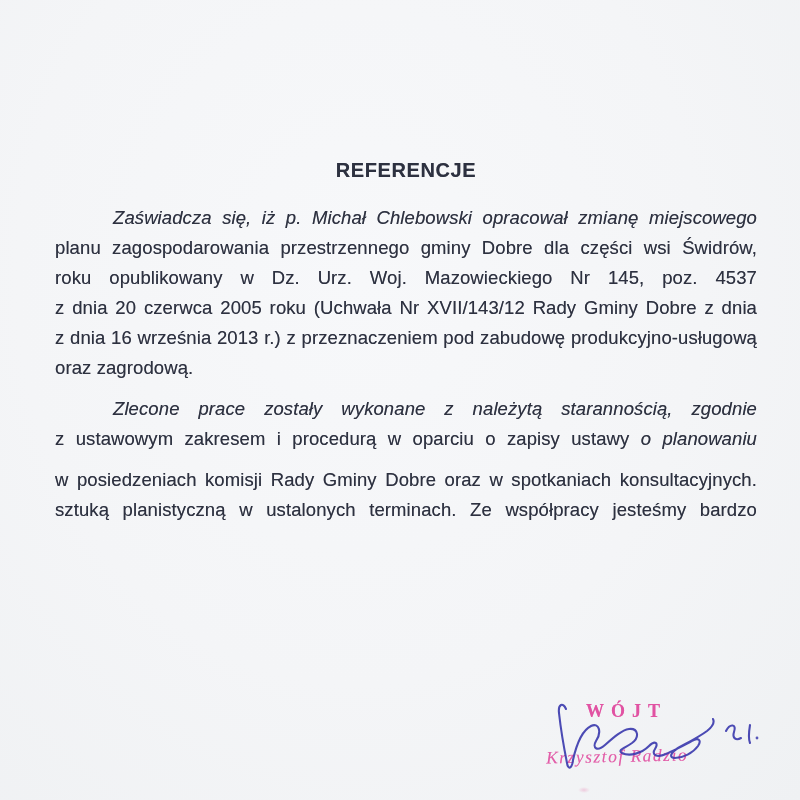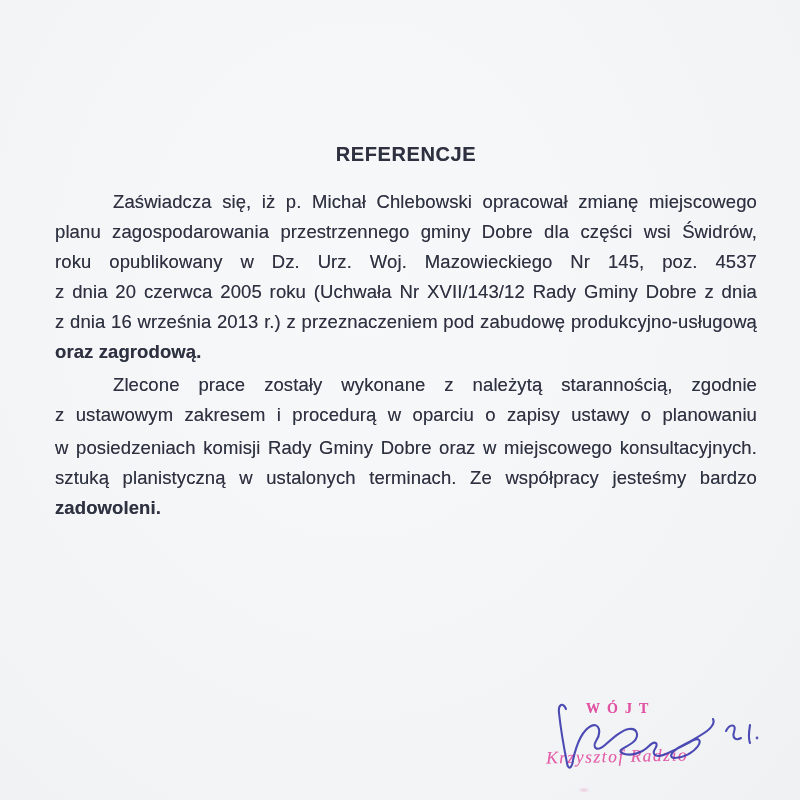--- a/index.html
+++ b/index.html
@@ -25,50 +25,49 @@
     color:var(--ink);
     font-size:18.5px;
     letter-spacing:.1px;
     text-shadow:0 0 .5px rgba(45,49,64,.55);
   }
   .doc-title{
     font-size:20px;
     font-weight:bold;
     letter-spacing:.6px;
     text-align:center;
-    margin:0 0 22px 0;
+    margin:16px 0 22px 0;
     line-height:22px;
   }
   .paragraph{margin:0;}
-  .paragraph + .paragraph{margin-top:3px;}
+  .paragraph + .paragraph{margin-top:11px;}
   .line{
     line-height:30px;
     text-align:justify;
     text-align-last:justify;
     white-space:normal;
   }
   .line.flush{
     text-align:center;
     text-align-last:left;
-    font-weight:bold;
   }
-  .line.indent{text-indent:58px;}
-  .seg.it{}
+  .line.indent{text-indent:58px;font-style:italic;}
+  .seg.it{font-style:italic;}
   
   .signature{
     position:absolute;
     left:528px;top:693px;
     width:262px;height:100px;
   }
   .stamp-title{
     position:absolute;
     left:58px;top:8px;
     font-family:"Liberation Serif", serif;
     font-weight:600;
-    font-size:14px;
+    font-size:18px;
     letter-spacing:7px;
     color:var(--stamp);
     opacity:.92;
     text-shadow:0 0 .6px rgba(224,69,156,.5);
   }
   .stamp-name{
     position:absolute;
     left:18px;top:53px;
     font-family:"Liberation Serif", serif;
     font-style:italic;
@@ -114,23 +113,22 @@
           <div class="line"><span class="seg">roku opublikowany w Dz. Urz. Woj. Mazowieckiego Nr 145, poz. 4537</span></div>
           <div class="line"><span class="seg">z dnia 20 czerwca 2005 roku (Uchwała Nr XVII/143/12 Rady Gminy Dobre z dnia</span></div>
           <div class="line"><span class="seg">z dnia 16 września 2013 r.) z przeznaczeniem pod zabudowę produkcyjno-usługową</span></div>
           <div class="line flush"><span class="seg">oraz zagrodową.</span></div>
         </div>
         <div class="paragraph">
           <div class="line indent"><span class="seg">Zlecone prace zostały wykonane z należytą starannością, zgodnie</span></div>
           <div class="line"><span class="seg">z ustawowym zakresem i procedurą w oparciu o zapisy ustawy </span><span class="seg it">o planowaniu</span></div>
         </div>
         <div class="paragraph">
-          <div class="line"><span class="seg">w posiedzeniach komisji Rady Gminy Dobre oraz w miejscowego konsultacyjnych.</span></div>
+          <div class="line"><span class="seg">w posiedzeniach komisji Rady Gminy Dobre oraz w spotkaniach konsultacyjnych.</span></div>
           <div class="line"><span class="seg">sztuką planistyczną w ustalonych terminach. Ze współpracy jesteśmy bardzo</span></div>
-          <div class="line flush"><span class="seg">zadowoleni.</span></div>
         </div>
       </div>
   </div>
 
   <div class="signature">
     <div class="stamp-title">WÓJT</div>
     <div class="stamp-name">Krzysztof Radzio</div>
     <svg class="pen-svg" viewBox="0 0 262 100" aria-hidden="true">
       <path d="M 38 16
         C 35 9, 30 11, 31 20

